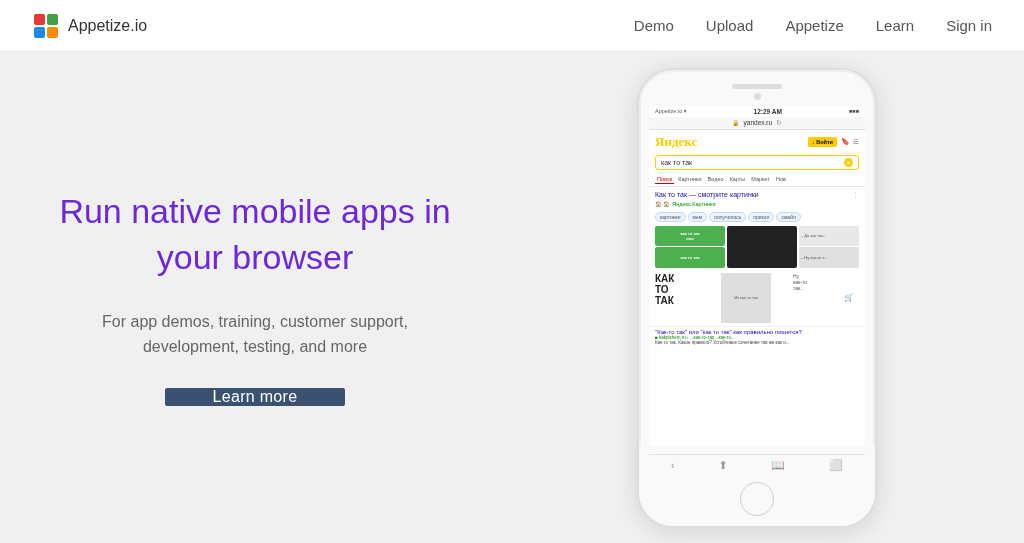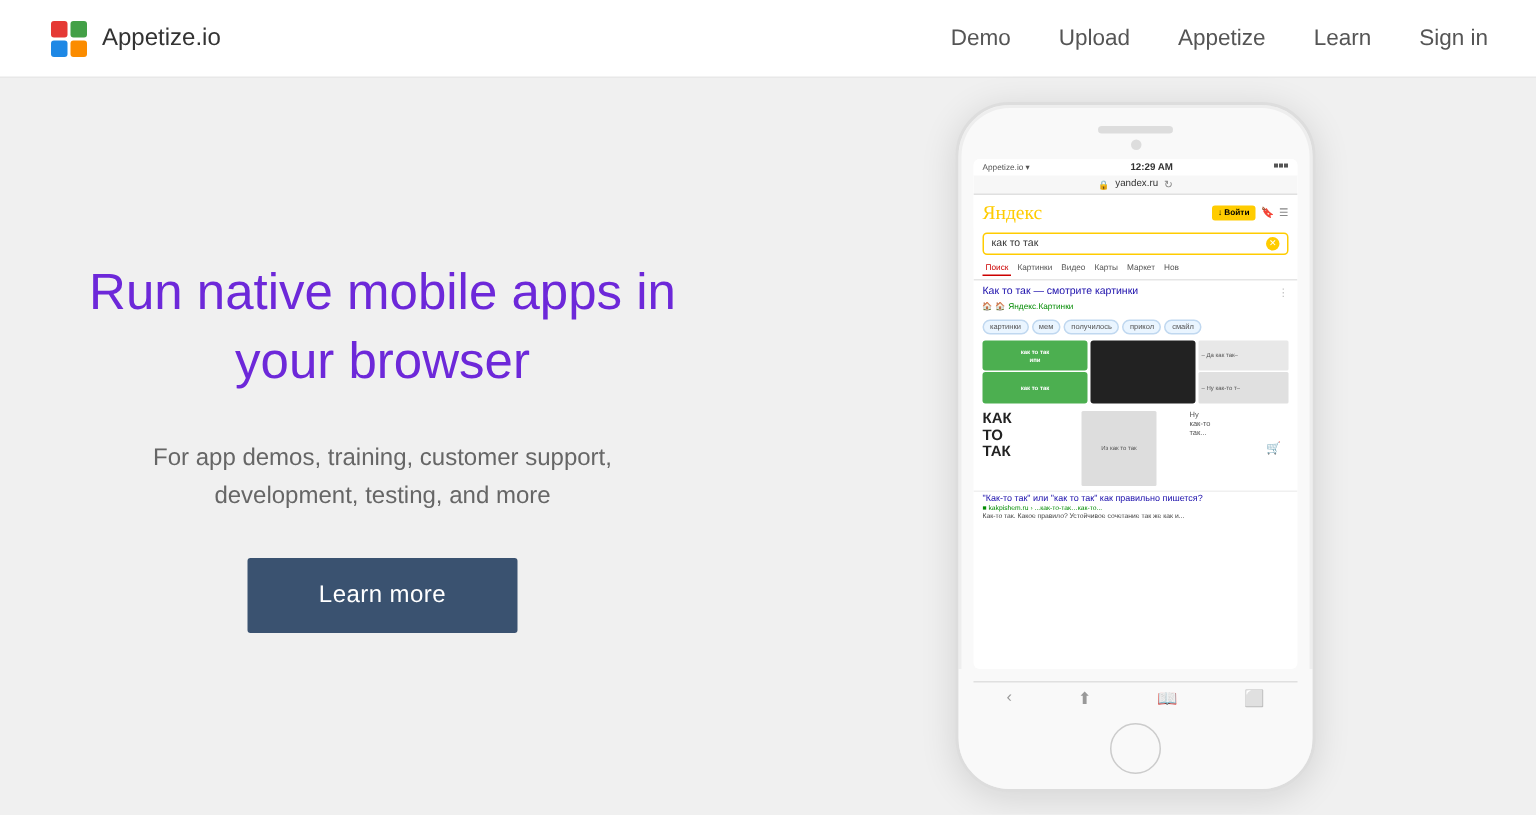--- a/index.html
+++ b/index.html
@@ -86,21 +86,21 @@
       color: #666;
       line-height: 1.6;
       margin-bottom: 28px;
       max-width: 340px;
     }
 
     .learn-more-btn {
       background: #3a5270;
       color: #fff;
       border: none;
-      padding: 16px 48px;
+      padding: 0 48px;
       font-size: 16px;
       cursor: pointer;
       border-radius: 2px;
       font-weight: 400;
       letter-spacing: 0.3px;
     }
 
     
     .right-content {
       flex: 1;
@@ -195,21 +195,21 @@
     .yandex-header {
       background: #fff;
       padding: 4px 6px 2px;
       display: flex;
       align-items: center;
       justify-content: space-between;
     }
 
     .yandex-logo {
       font-size: 13px;
-      font-weight: 400;
+      font-weight: 700;
       color: #CC0000;
       font-family: serif;
     }
 
     .yandex-logo span { color: #FC0; }
 
     .yandex-btn {
       background: #fc0;
       color: #000;
       font-size: 5.5px;

